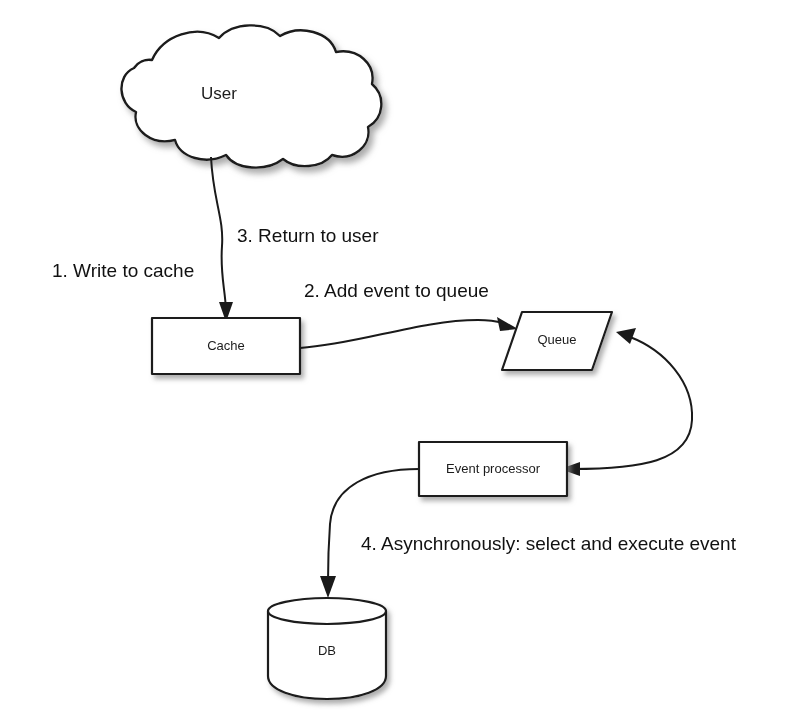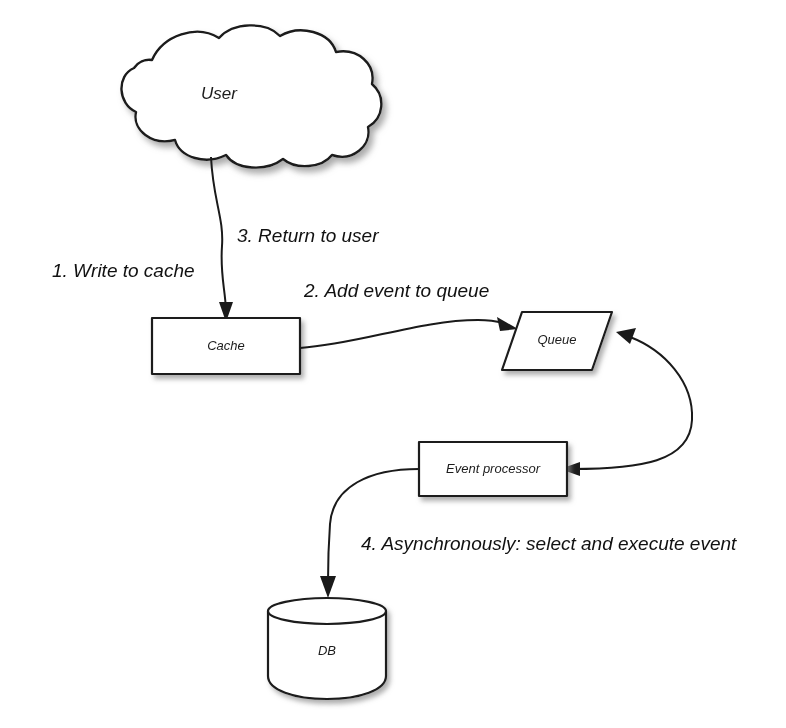--- a/index.html
+++ b/index.html
@@ -12,21 +12,20 @@
     width: 786px;
     height: 728px;
     font-family: "Liberation Sans", sans-serif;
     overflow: hidden;
   }
   #diagram-root {
     position: relative;
     width: 786px;
     height: 728px;
     background: #ffffff;
-    font-style: italic;
   }
   svg#diagram-canvas {
     position: absolute;
     top: 0;
     left: 0;
     width: 786px;
     height: 728px;
     display: block;
   }
   .node-shape {

